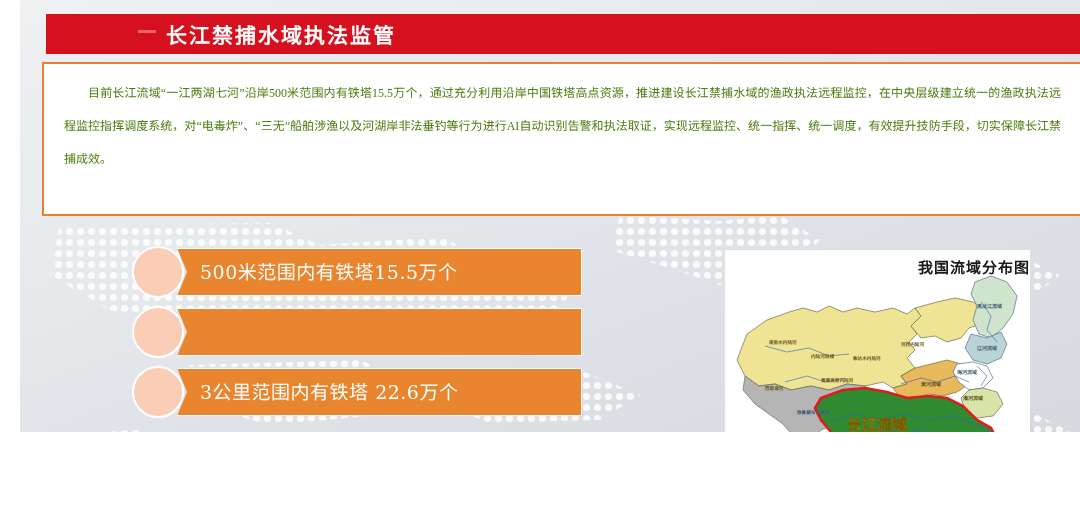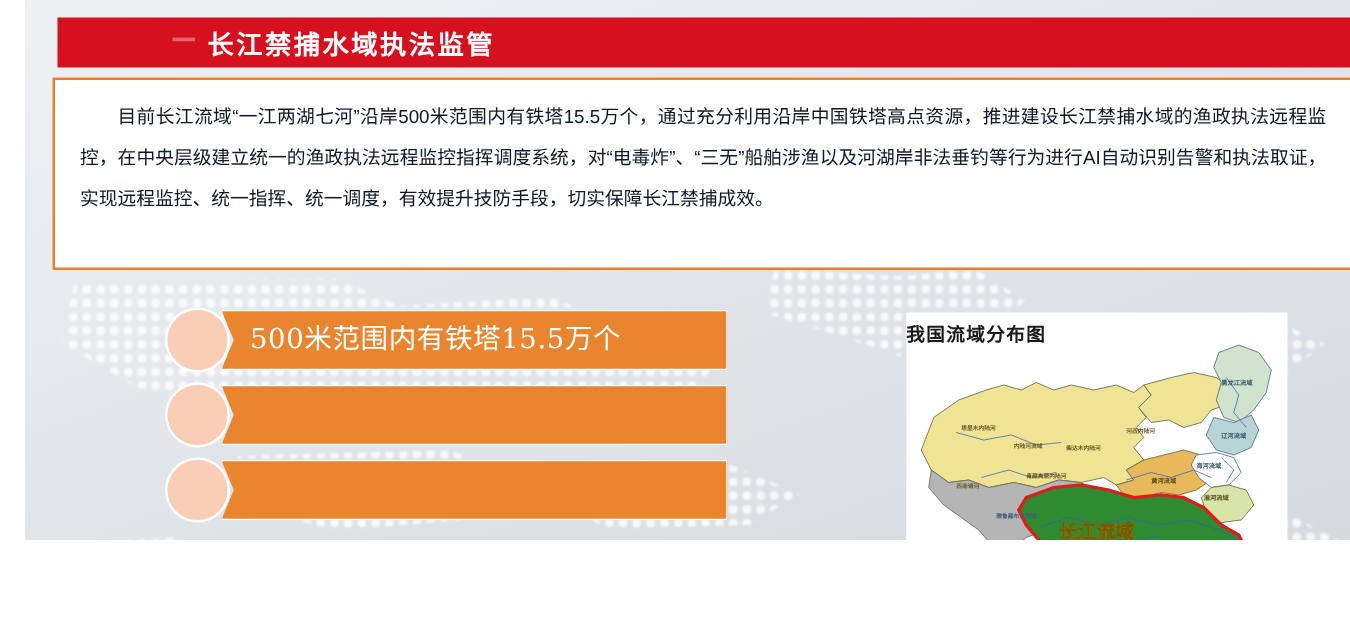--- a/index.html
+++ b/index.html
@@ -65,26 +65,26 @@
     top: 62px;
     width: 1041px;
     height: 154px;
     box-sizing: border-box;
     border: 2px solid #ed7d31;
     background: #ffffff;
     padding: 13px 20px 10px 20px;
   }
   .text-box p {
     margin: 0;
-    font-size: 15px;
+    font-size: 12px;
     line-height: 33px;
-    color: #0f172a;
+    color: #4d7c0f;
     text-align: justify;
     text-indent: 2em;
-    font-family: Liberation Sans, sans-serif;
+    font-family: Liberation Serif, serif;
     letter-spacing: 0px;
   }
 
   
   .bullet-list {
     position: absolute;
     left: 112px;
     top: 248px;
     width: 450px;
   }
@@ -120,42 +120,42 @@
     clip-path: polygon(0% 0%, 100% 0%, 100% 100%, 0% 100%, 10px 50%);
     z-index: 1;
   }
   .bullet-label {
     position: absolute;
     left: 68px;
     top: 0;
     height: 48px;
     line-height: 48px;
     color: #ffffff;
-    font-size: 22px;
+    font-size: 19px;
     letter-spacing: 0.5px;
     white-space: nowrap;
     z-index: 3;
     font-family: "DejaVu Serif", "Liberation Serif", serif;
   }
 
   
   .map-figure {
     position: absolute;
     left: 705px;
     top: 250px;
     width: 305px;
     height: 245px;
     background: #ffffff;
     overflow: hidden;
   }
   .map-title {
     position: absolute;
     left: 0; right: 0;
     top: 6px;
-    text-align: left;
+    text-align: right;
     font-size: 15px;
     font-weight: bold;
     color: #1a1a1a;
     font-family: "DejaVu Serif", "Liberation Serif", serif;
     letter-spacing: 1px;
     z-index: 5;
   }
   .map-svg {
     position: absolute;
     left: 0;
@@ -232,20 +232,21 @@
 
 
     <div class="bullet-row">
       <div class="bullet-bar"></div>
       <div class="bullet-circle"></div>
     </div>
 
     <div class="bullet-row">
       <div class="bullet-bar"></div>
       <div class="bullet-circle"></div>
+      <div class="bullet-label">3公里范围内有铁塔 22.6万个</div>
     </div>
 
   </div>
 
   <div class="map-figure">
     <div class="map-title">我国流域分布图</div>
 
     <svg class="map-svg" viewBox="0 0 305 223" xmlns="http://www.w3.org/2000/svg">
 
       <path d="M12,88 L22,62 L42,48 L64,40 L78,36 L92,40 L104,34 L118,40 L132,36 L150,40 L168,36 L182,42 L190,36

